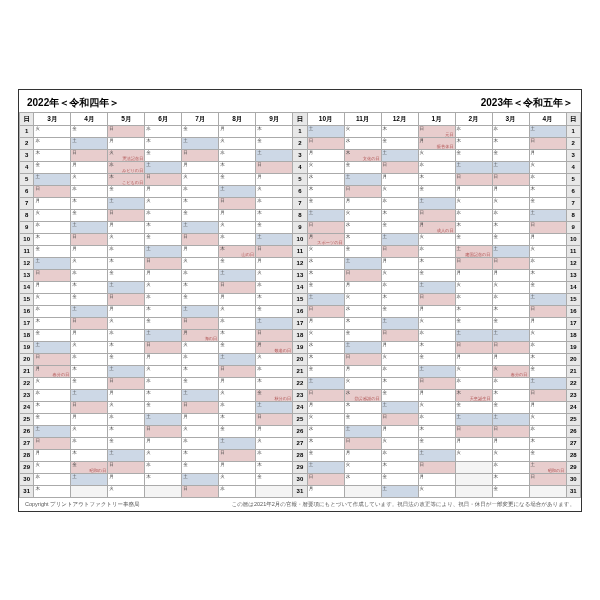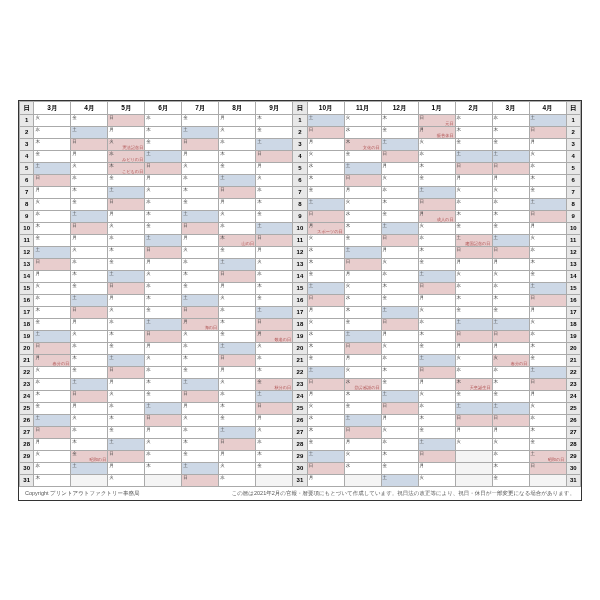--- a/index.html
+++ b/index.html
@@ -61,20 +61,24 @@
     color: #555;
     padding: 3px 6px;
   }
   col.mcol { width: 36px; }
   col.dcolw { width: 14px; }
 </style>
 </head>
 <body>
 
 <div class="sheet">
+  <div class="titles">
+    <span>2022年＜令和四年＞</span>
+    <span>2023年＜令和五年＞</span>
+  </div>
   <table>
     <colgroup id="cg">
         <col class="dcolw">
         <col class="mcol">
         <col class="mcol">
         <col class="mcol">
         <col class="mcol">
         <col class="mcol">
         <col class="mcol">
         <col class="mcol">

